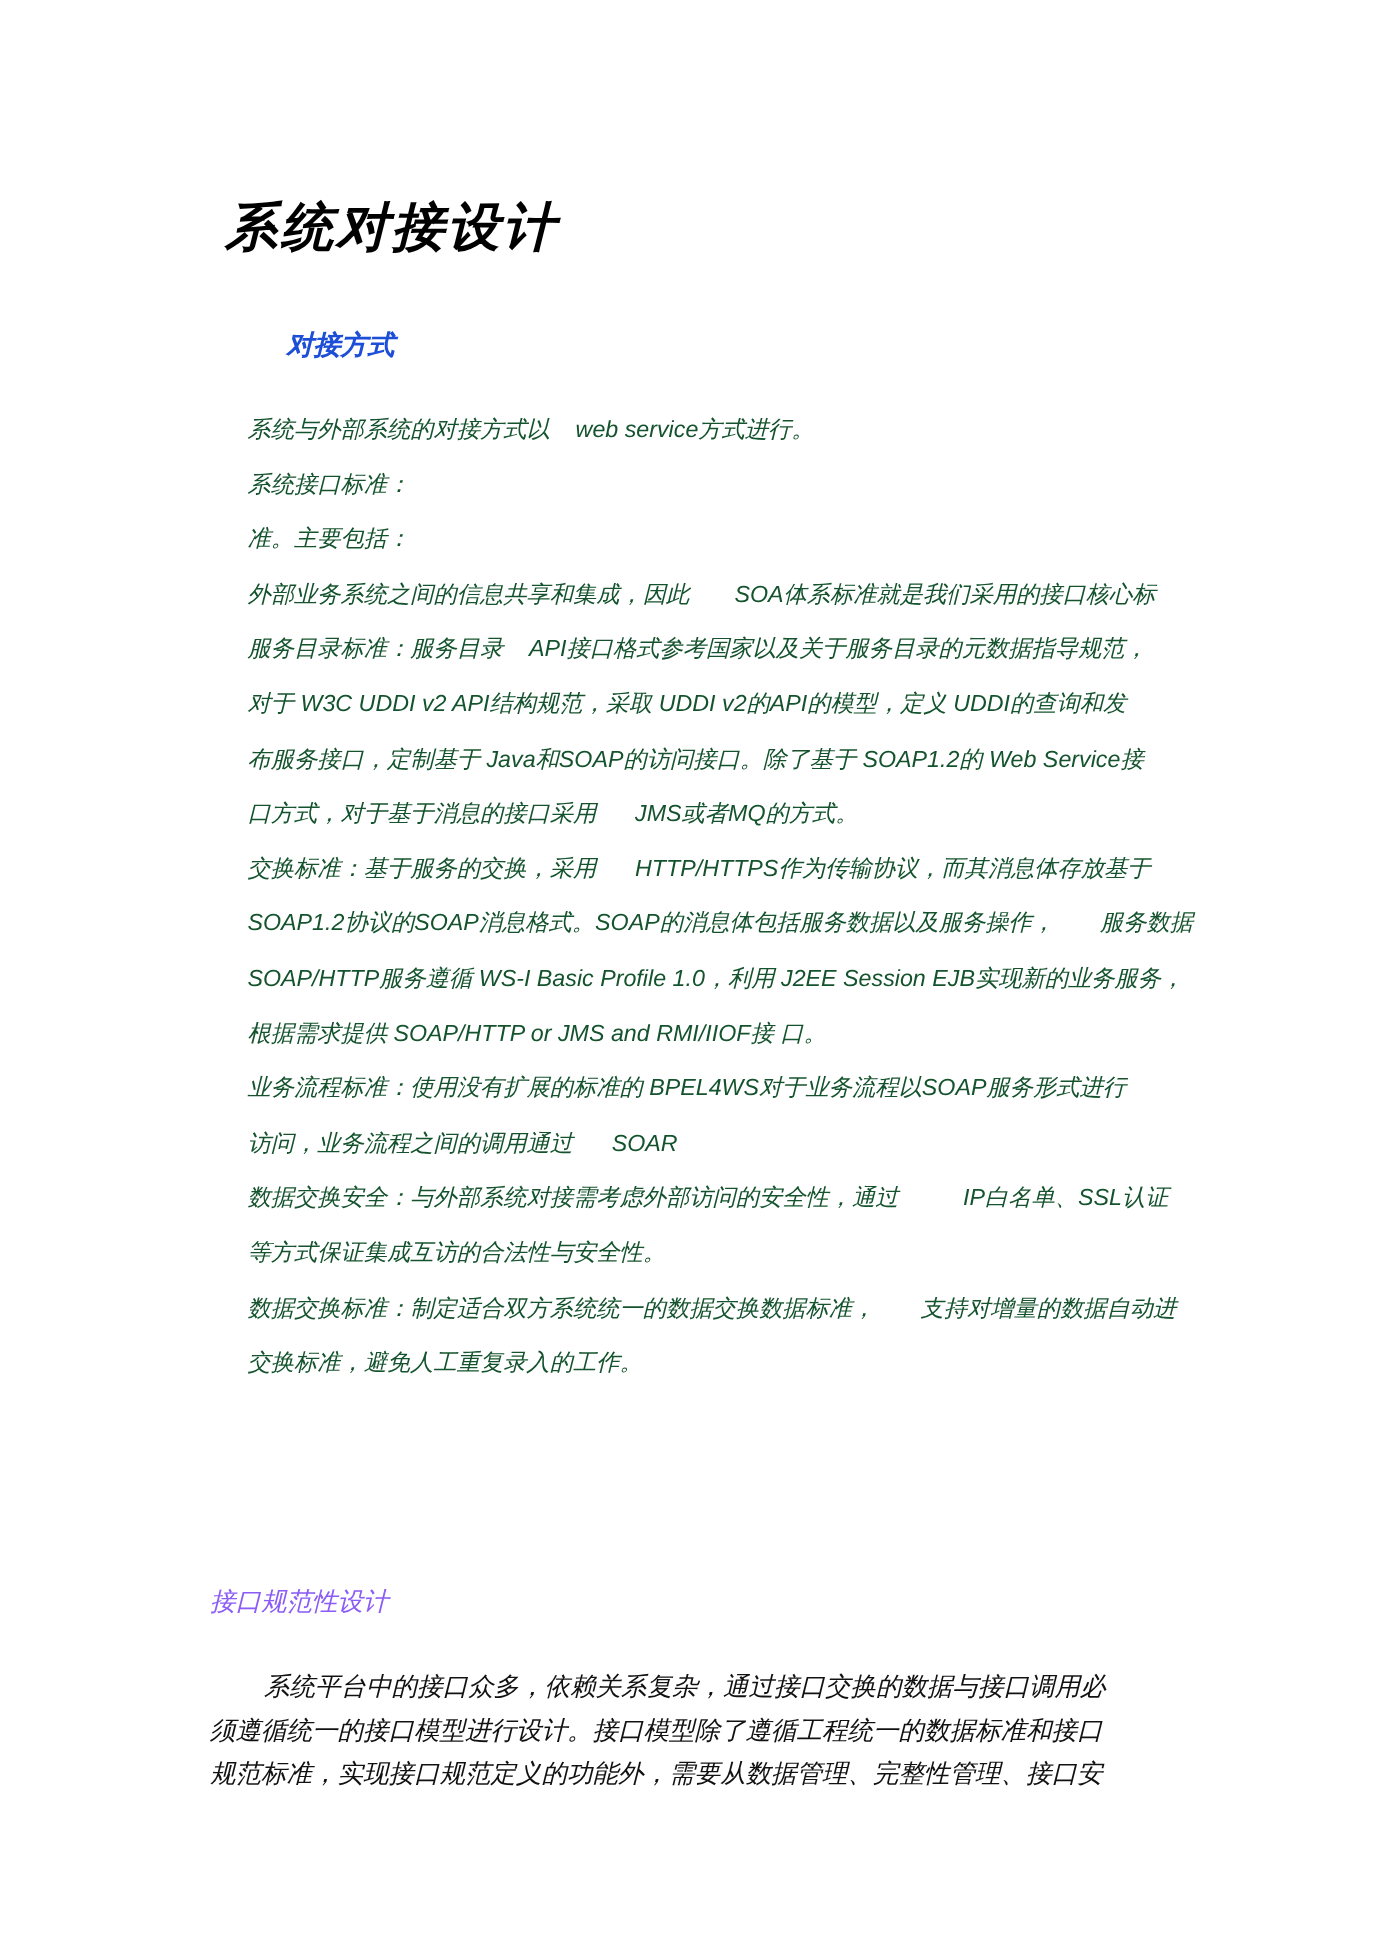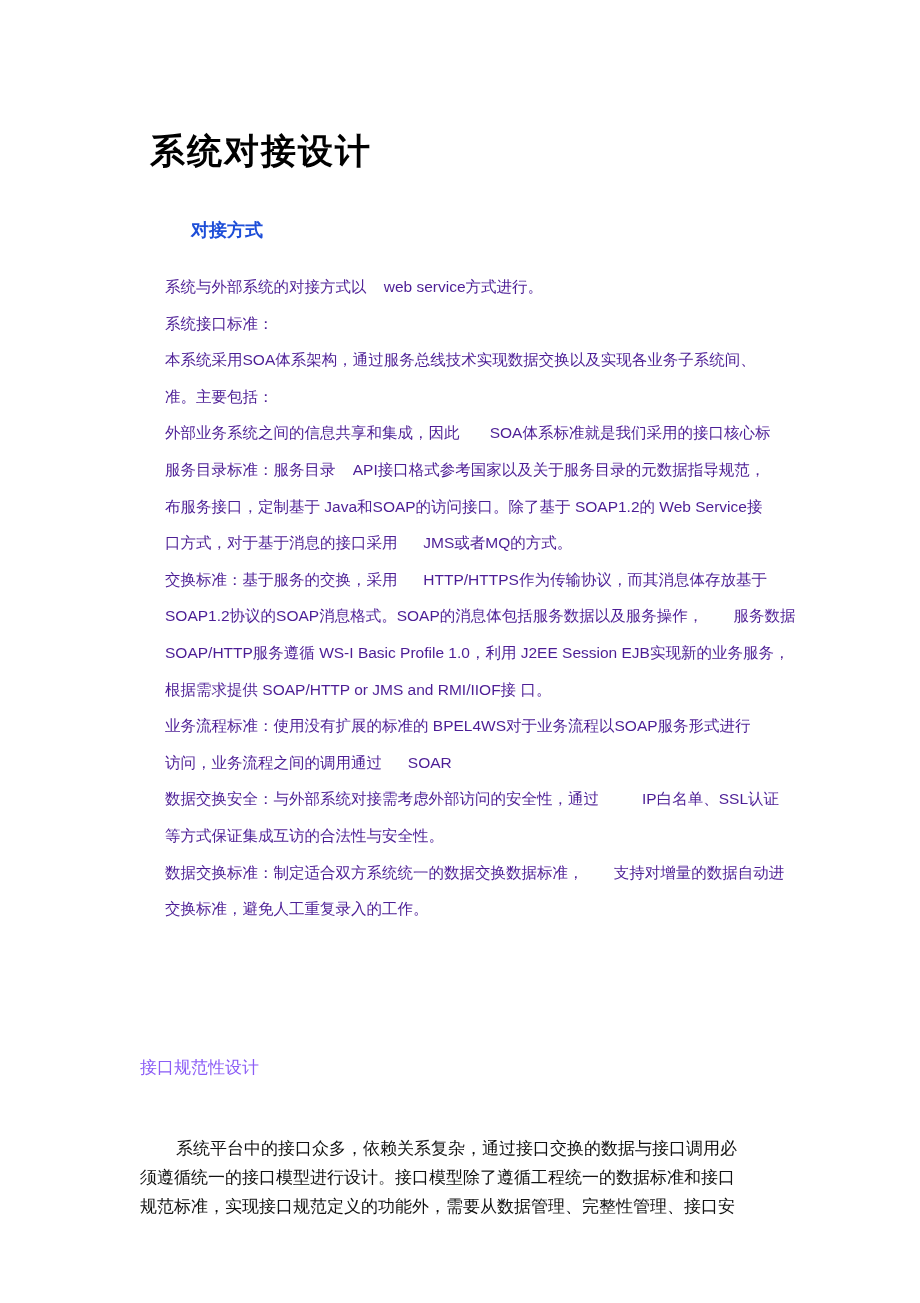--- a/index.html
+++ b/index.html
@@ -5,20 +5,21 @@
   * { margin: 0; padding: 0; box-sizing: border-box; }
   html, body { background: #ffffff; }
   .page {
     position: relative;
     width: 920px;
     height: 1303px;
     background: #ffffff;
     color: #111111;
     font-family: "Liberation Sans", "DejaVu Sans", sans-serif;
     overflow: hidden;
+    font-style: italic;
   }
   .doc-title {
     position: absolute;
     left: 150px;
     top: 128px;
     font-size: 35px;
     font-weight: bold;
     letter-spacing: 2px;
     color: #000000;
     white-space: pre;
@@ -31,21 +32,21 @@
     font-weight: 600;
     color: #1d4ed8;
     white-space: pre;
   }
   .body-block {
     position: absolute;
     left: 165px;
     top: 269px;
     font-size: 15.5px;
     line-height: 36.6px;
-    color: #4c1d95;
+    color: #14532d;
   }
   .body-line {
     white-space: pre;
   }
   .section2 {
     position: absolute;
     left: 140px;
     top: 1056px;
     font-size: 17px;
     font-weight: 500;
@@ -58,39 +59,38 @@
     top: 1110px;
     font-size: 17px;
     line-height: 29px;
     color: #111111;
   }
   .closing-line {
     white-space: pre;
   }
   .closing-line.indent {
     padding-left: 36px;
-    margin-top: 24px;
   }
 </style>
 </head>
 <body>
 
 <div class="page">
 
   <h1 class="doc-title">系统对接设计</h1>
 
   <h2 class="doc-subtitle">对接方式</h2>
 
   <div class="body-block">
     <div class="body-line">系统与外部系统的对接方式以    web service方式进行。</div>
     <div class="body-line">系统接口标准：</div>
-    <div class="body-line">本系统采用SOA体系架构，通过服务总线技术实现数据交换以及实现各业务子系统间、</div>
     <div class="body-line">准。主要包括：</div>
     <div class="body-line">外部业务系统之间的信息共享和集成，因此       SOA体系标准就是我们采用的接口核心标</div>
     <div class="body-line">服务目录标准：服务目录    API接口格式参考国家以及关于服务目录的元数据指导规范，</div>
+    <div class="body-line">对于 W3C UDDI v2 API结构规范，采取 UDDI v2的API的模型，定义 UDDI的查询和发</div>
     <div class="body-line">布服务接口，定制基于 Java和SOAP的访问接口。除了基于 SOAP1.2的 Web Service接</div>
     <div class="body-line">口方式，对于基于消息的接口采用      JMS或者MQ的方式。</div>
     <div class="body-line">交换标准：基于服务的交换，采用      HTTP/HTTPS作为传输协议，而其消息体存放基于</div>
     <div class="body-line">SOAP1.2协议的SOAP消息格式。SOAP的消息体包括服务数据以及服务操作，       服务数据</div>
     <div class="body-line">SOAP/HTTP服务遵循 WS-I Basic Profile 1.0，利用 J2EE Session EJB实现新的业务服务，</div>
     <div class="body-line">根据需求提供 SOAP/HTTP or JMS and RMI/IIOF接 口。</div>
     <div class="body-line">业务流程标准：使用没有扩展的标准的 BPEL4WS对于业务流程以SOAP服务形式进行</div>
     <div class="body-line">访问，业务流程之间的调用通过      SOAR</div>
     <div class="body-line">数据交换安全：与外部系统对接需考虑外部访问的安全性，通过          IP白名单、SSL认证</div>
     <div class="body-line">等方式保证集成互访的合法性与安全性。</div>

